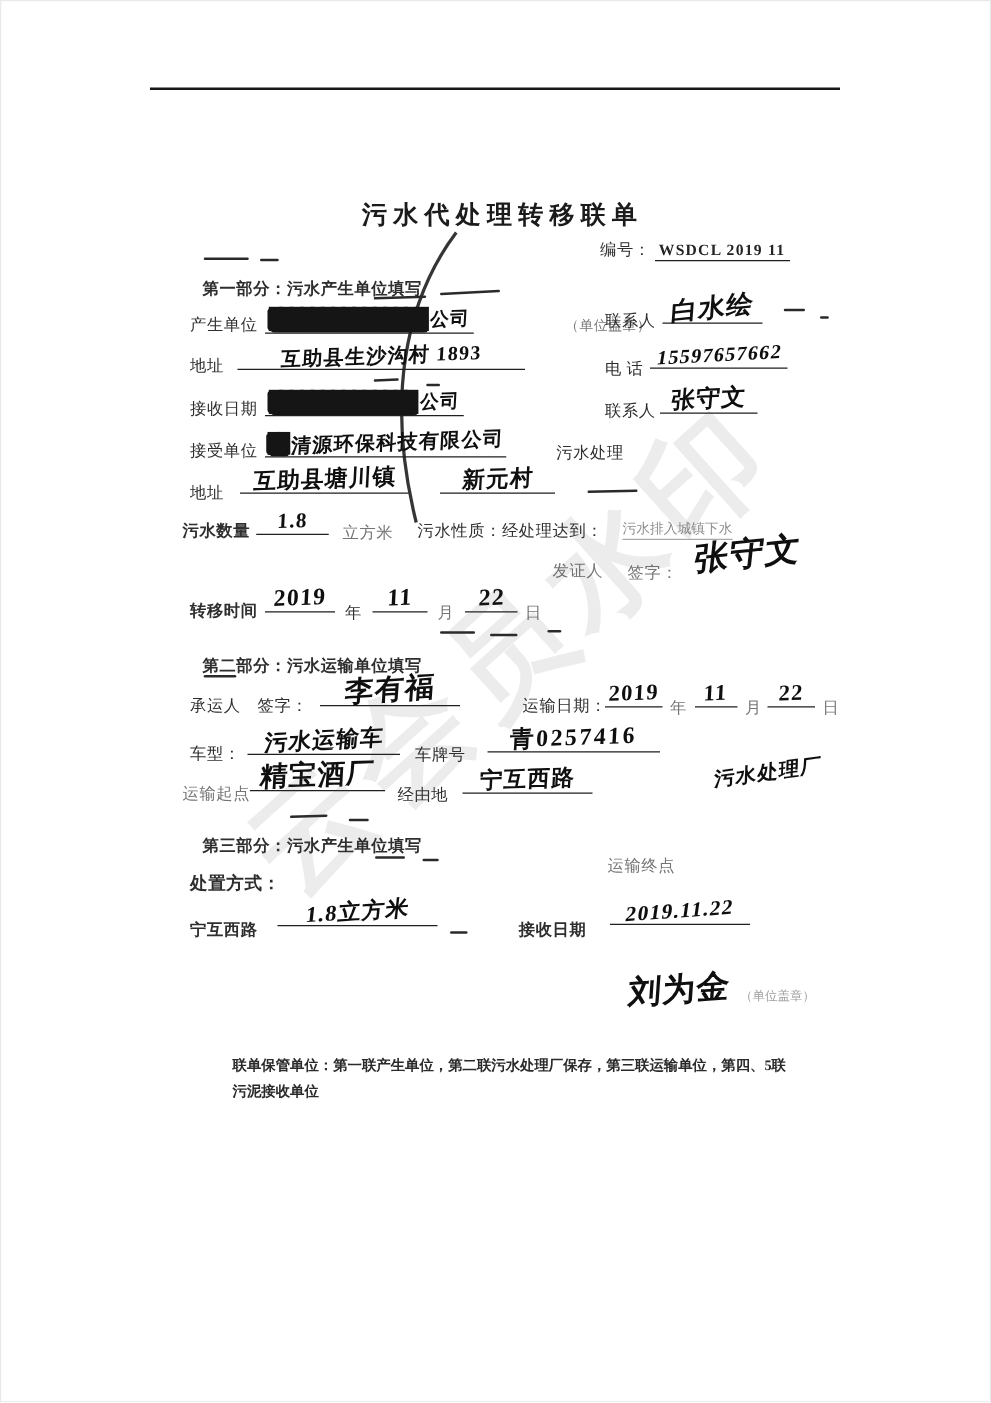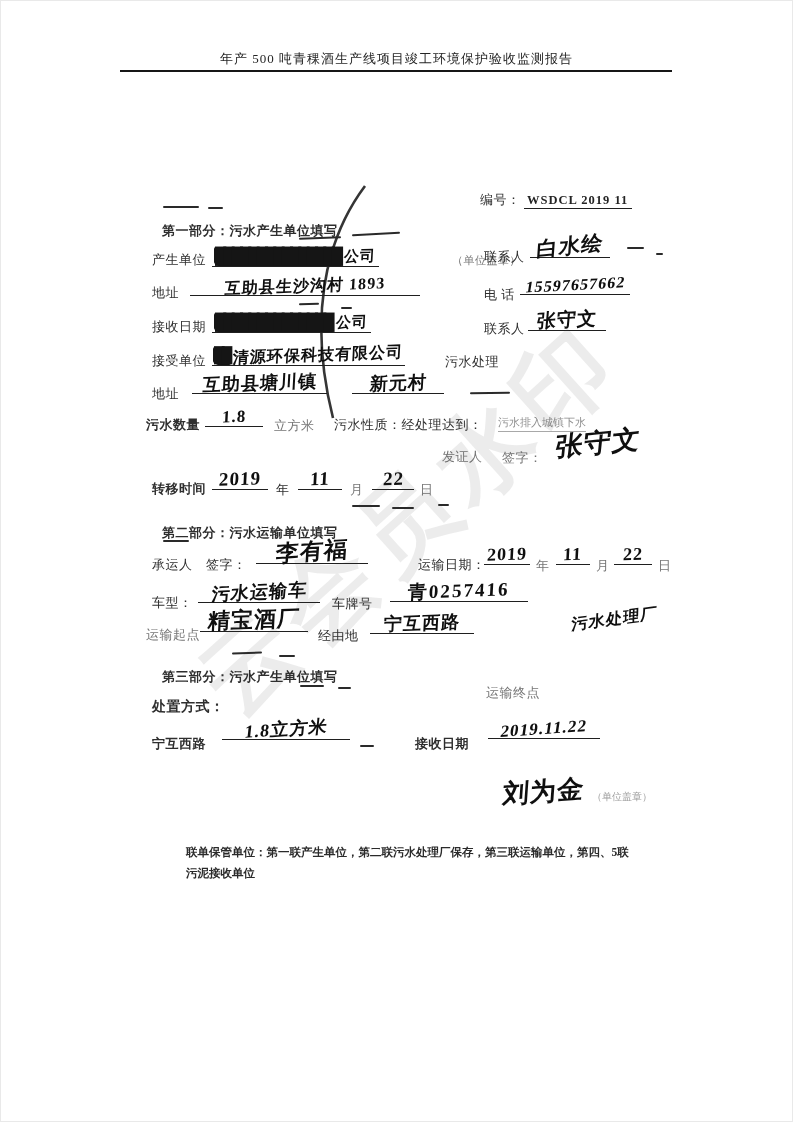--- a/index.html
+++ b/index.html
@@ -33,25 +33,25 @@
     pointer-events:none; z-index:5;
   }
   .rule { position:absolute; background:#171717; }
   svg.curve { position:absolute; overflow:visible; }
 </style>
 </head>
 <body>
 
 <div class="page">
 
-  <div class="abs center" style="top:50px; font-size:13px; letter-spacing:1px;">年产 500 吨青稞酒生产线项目竣工环境保护验收监测报告</div>
   <div class="rule" style="top:70px; left:120px; width:552px; height:2px;"></div>
 
   <div class="watermark">云会员水印</div>
 
+  <div class="abs" style="left:262px; top:158px; width:280px; text-align:center; font-size:20px; font-weight:700; letter-spacing:5px; color:#1b1b1b;">污水代处理转移联单</div>
   <div class="abs" style="left:480px; top:191px; font-size:12.5px;">
     <span class="lbl">编号：</span>
     <span class="uline" style="min-width:108px; font-weight:700; letter-spacing:1px;font-family:Liberation Serif, serif;">WSDCL 2019 11</span>
   </div>
 
   <div class="abs lbl lbl-b" style="left:162px; top:222px;">第一部分：污水产生单位填写</div>
 
   <svg class="curve" style="left:305px; top:182px;" width="70" height="240" viewBox="0 0 70 240">
     <path d="M60,4 C18,60 4,140 28,236" fill="none" stroke="#191919" stroke-width="2.6" opacity="0.88"></path>
   </svg>

